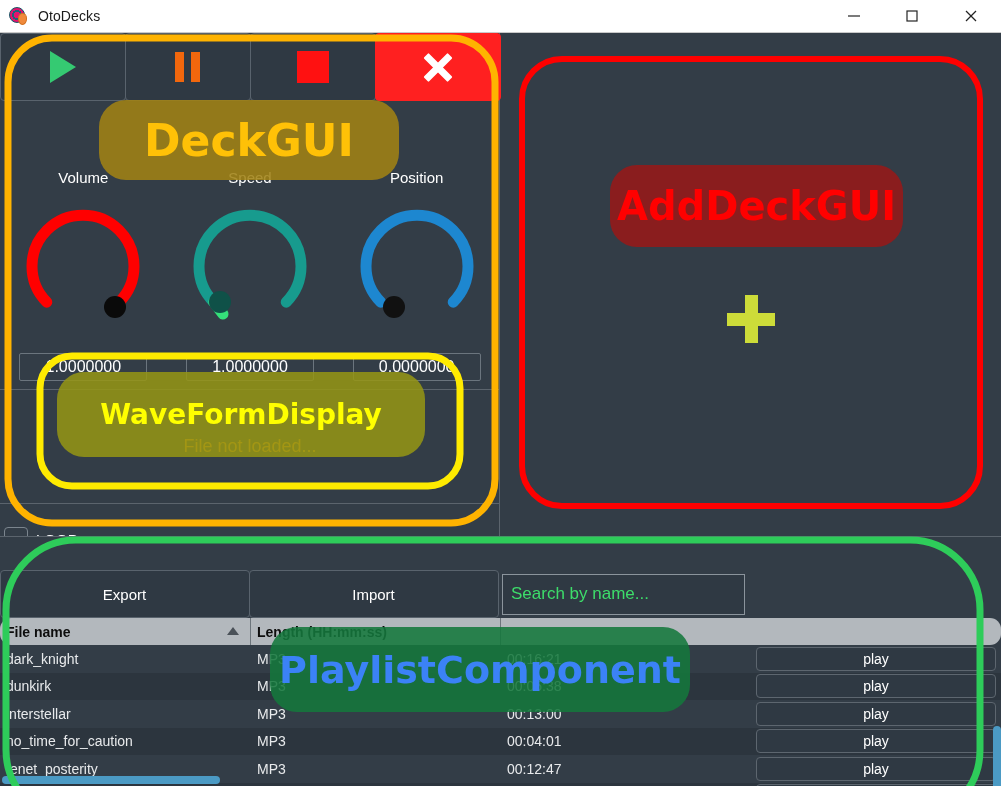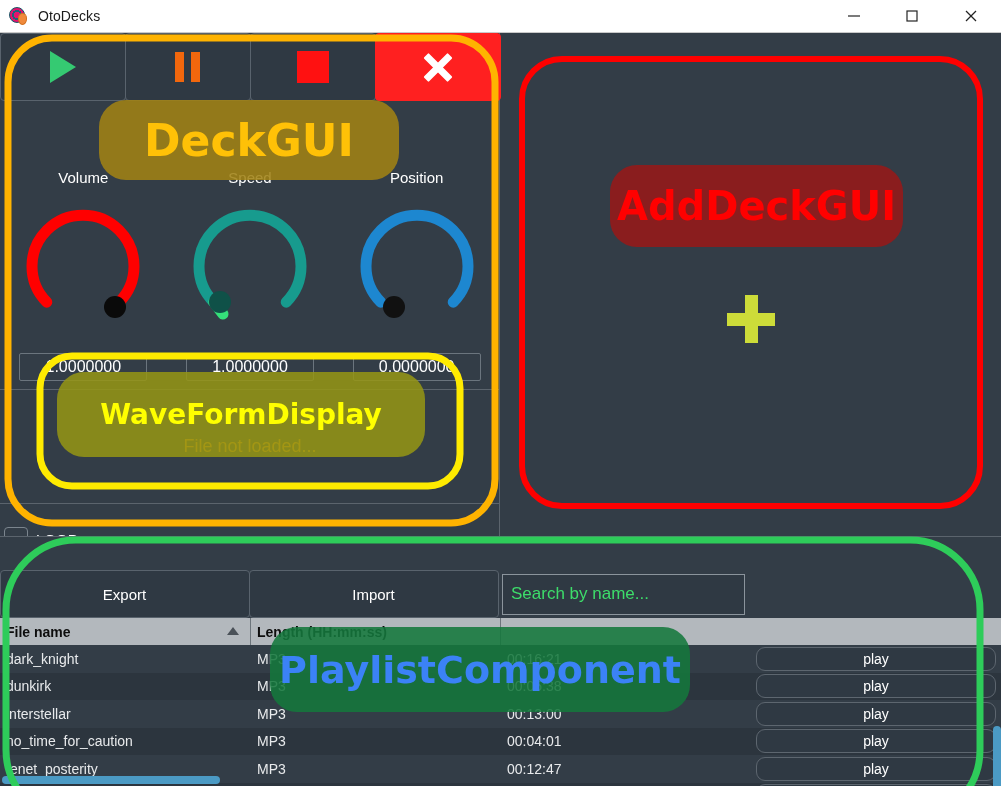--- a/index.html
+++ b/index.html
@@ -174,21 +174,21 @@
     padding: 0 8px;
     outline: none;
     font-family: "Liberation Sans", sans-serif;
   }
   #search-input::placeholder { color: #3ddc6a; opacity: 1; }
 
   #table { position: absolute; left: 0; top: 81px; width: 1001px; height: 169px; }
   #thead {
     display: flex; height: 27px;
     background: #b3b8bd; color: #0d0d0d;
-    font-size: 14px; font-weight: bold;
+    font-size: 14px; font-weight: bold; border-radius: 11px;
   }
   .th { display: flex; align-items: center; padding-left: 6px; position: relative;
         border-right: 1px solid #6d757c; height: 27px; }
   .th.c0 { width: 251px; }
   .th.c1 { width: 250px; }
   .th.c2 { width: 250px; }
   .th.c3 { width: 250px; border-right: none; }
   .sort-arrow {
     position: absolute; right: 11px; top: 9px;
     width: 0; height: 0;
@@ -199,21 +199,21 @@
   .tr.odd  { background: #333d47; }
   .tr.even { background: #2c353e; }
   .td { font-size: 14px; color: #e8eaec; padding-left: 6px; overflow: hidden;
         white-space: nowrap; height: 27.5px; display: flex; align-items: center; }
   .td.c0 { width: 251px; }
   .td.c1 { width: 250px; }
   .td.c2 { width: 250px; }
   .td.c3 { width: 250px; justify-content: center; padding-left: 0; }
   .play-btn {
     width: 240px; height: 24px;
-    background: #2f3943; border: 1px solid #5d666f; border-radius: 9px;
+    background: #2f3943; border: 1px solid #5d666f; border-radius: 4px;
     color: #ffffff; font-size: 14px;
     display: flex; align-items: center; justify-content: center;
   }
   #vscroll {
     position: absolute; right: 0; top: 108px; width: 8px; height: 64px;
     background: #4b9ac4; border-radius: 4px;
   }
   #hscroll {
     position: absolute; left: 2px; bottom: 2px; width: 218px; height: 8px;
     background: #4b9ac4; border-radius: 4px;

